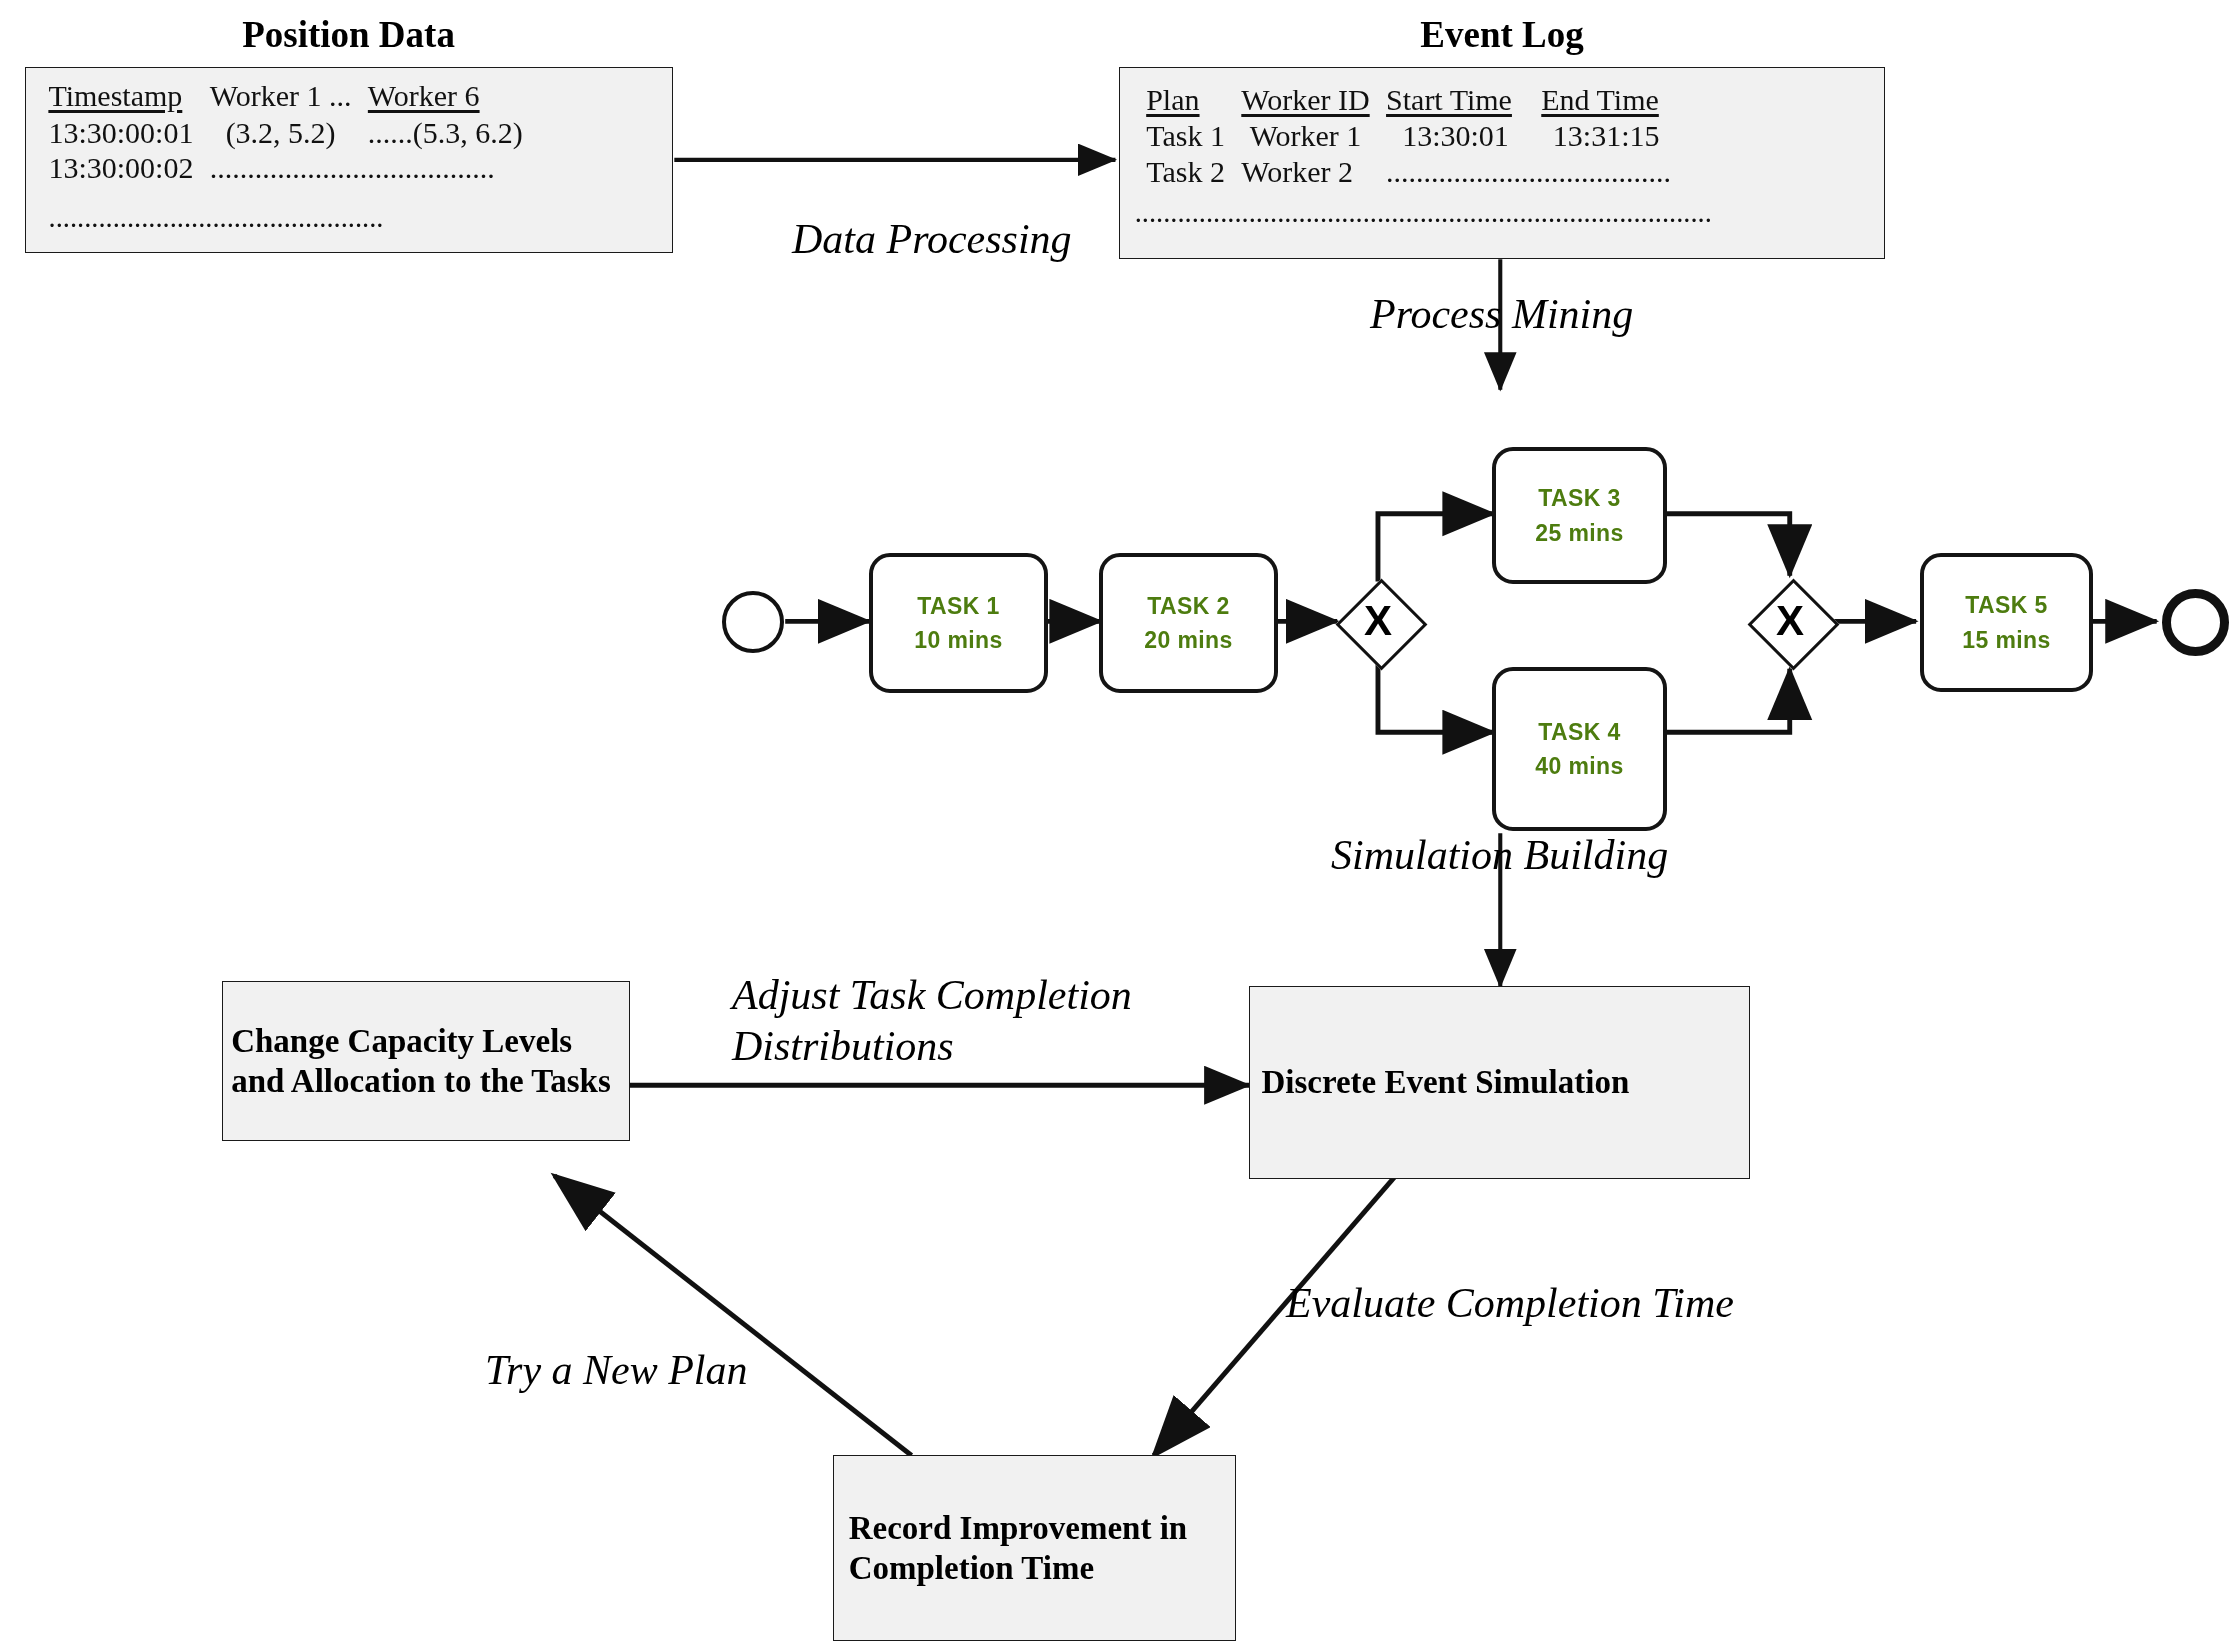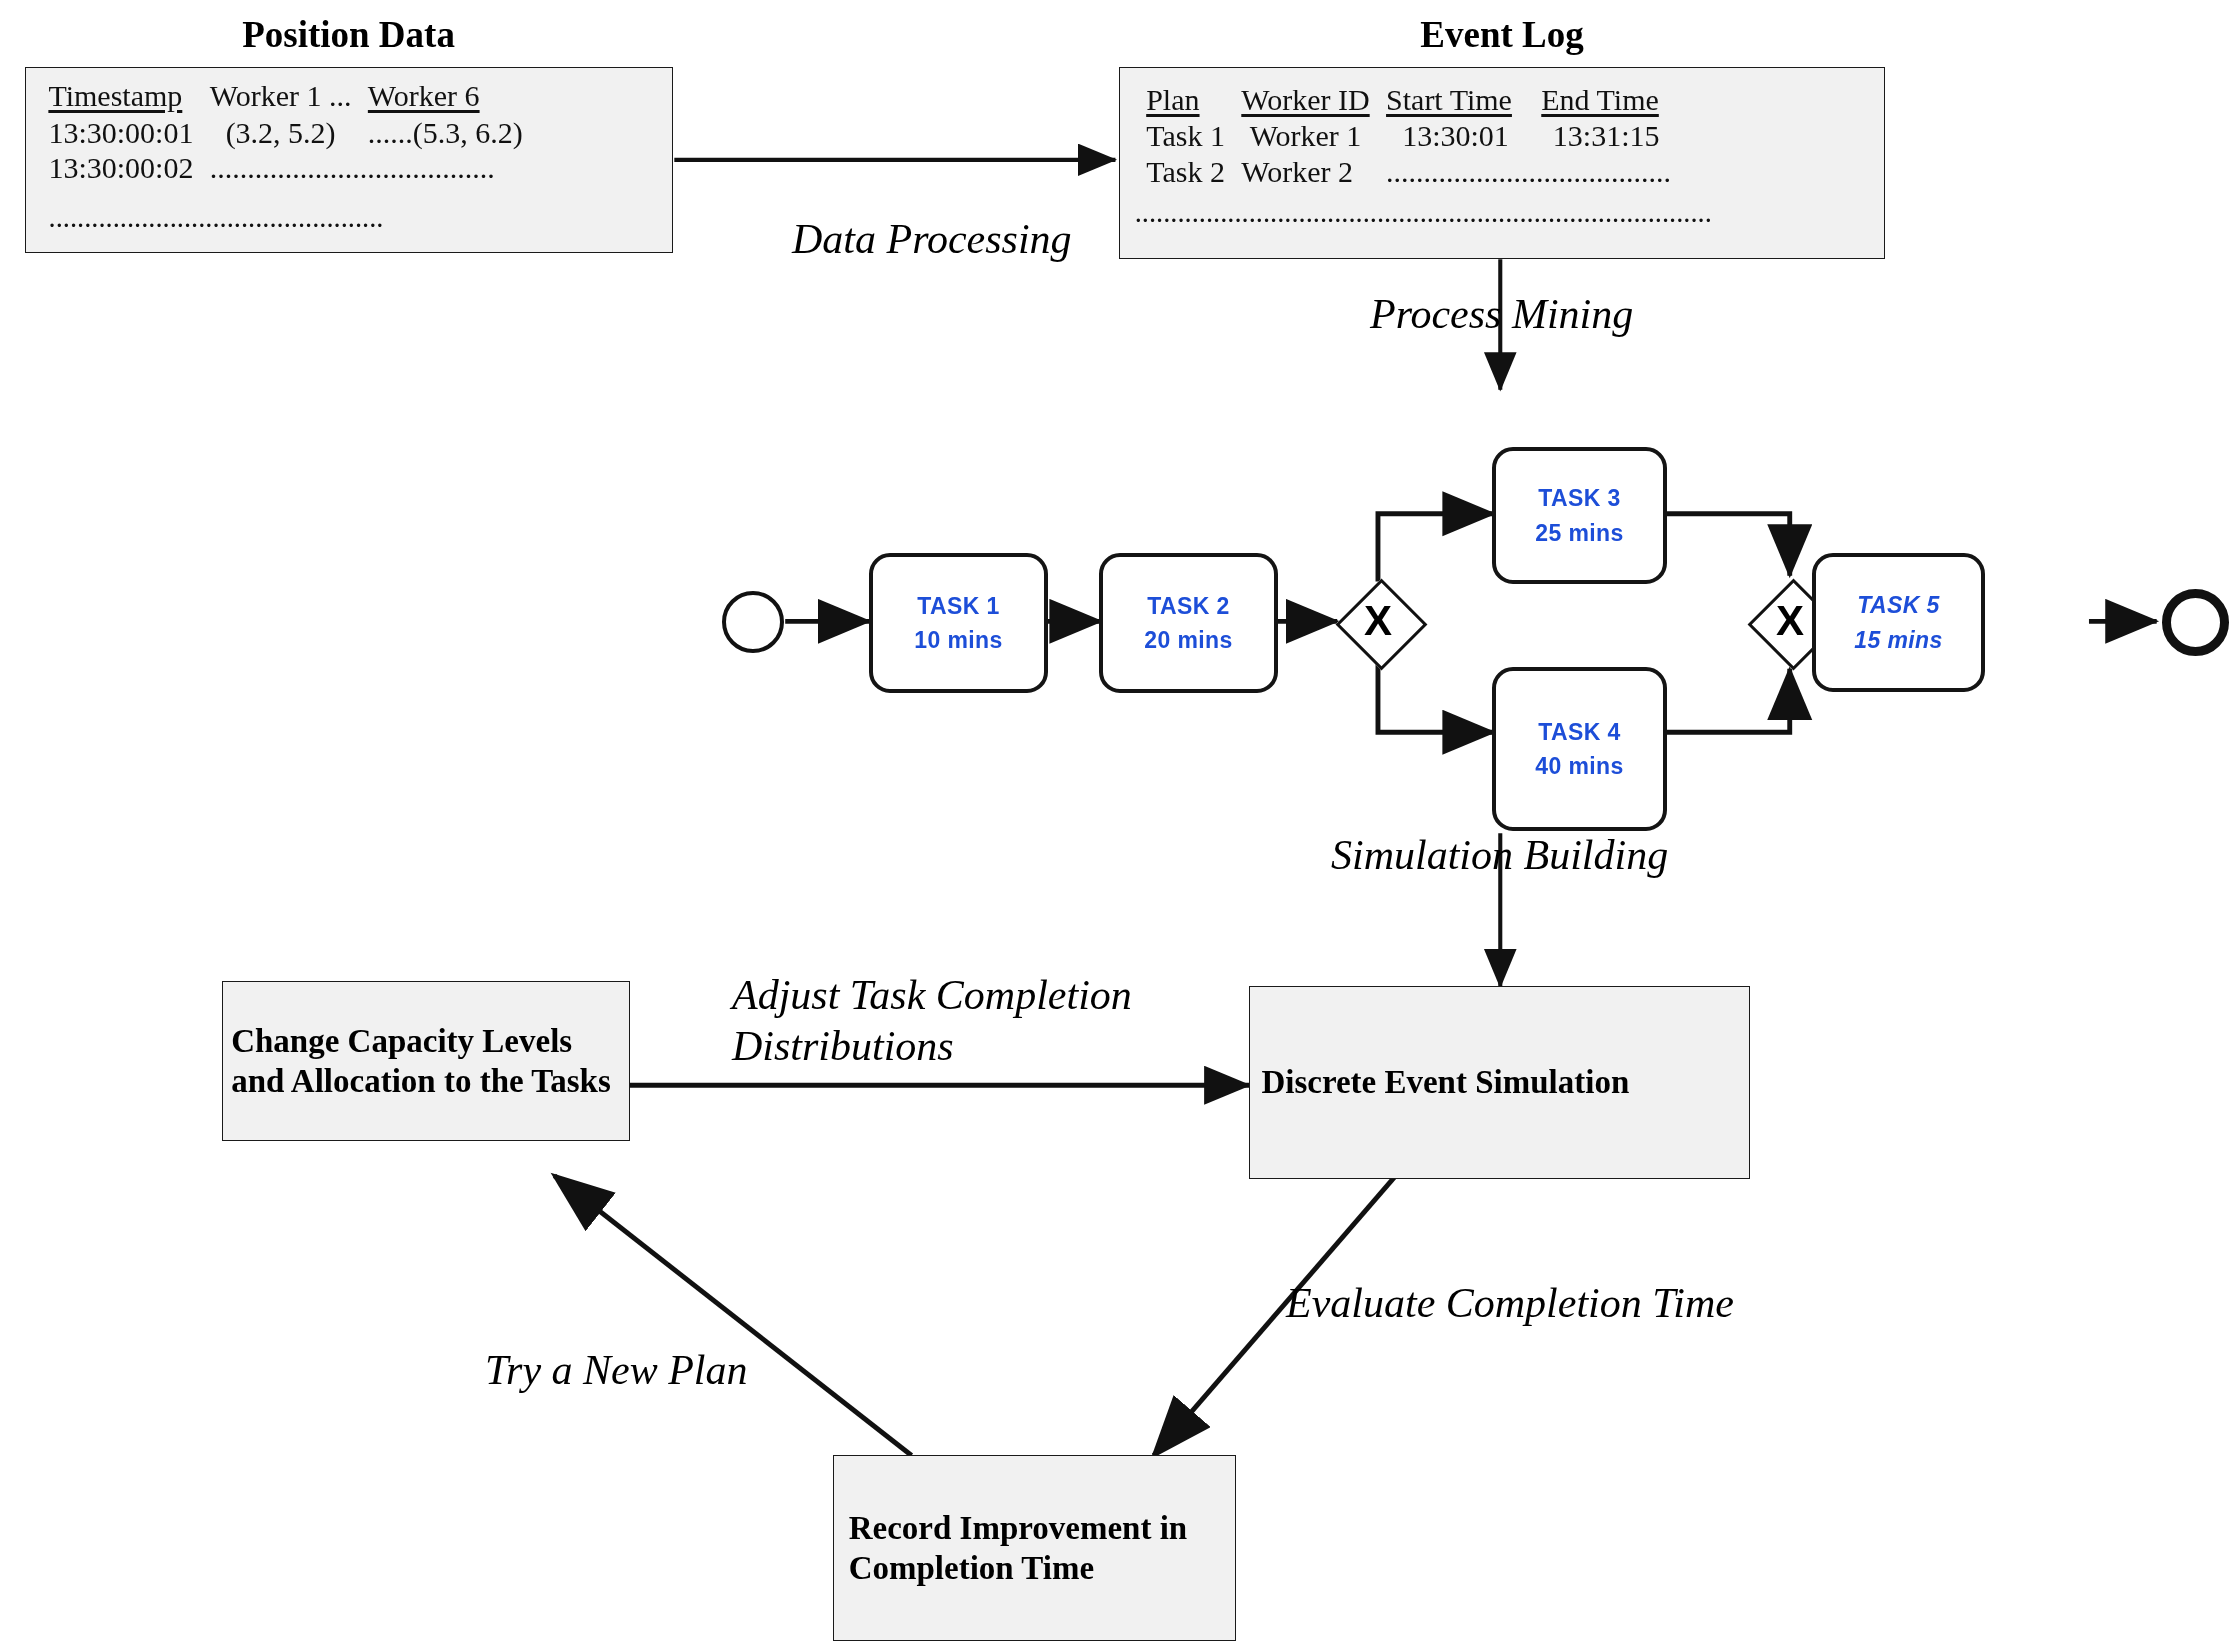--- a/index.html
+++ b/index.html
@@ -77,21 +77,21 @@
     position: absolute;
     border: 4.1px solid #141414;
     border-radius: 21px;
     background: #ffffff;
     box-sizing: border-box;
     display: flex;
     flex-direction: column;
     align-items: center;
     justify-content: center;
     font-family: "Liberation Sans", "DejaVu Sans", sans-serif;
-    color: #1d4ed8;
+    color: #4d7c0f;
   }
   .task .t-name {
     font-size: 23px;
     font-weight: bold;
     letter-spacing: 0.4px;
     line-height: 1.5;
   }
   .task .t-dur {
     font-size: 23px;
     font-weight: bold;
@@ -327,21 +327,21 @@
   <div class="task" style="left:1492px; top:667px; width:175px; height:164px;">
     <div class="t-name">TASK 4</div>
     <div class="t-dur">40 mins</div>
   </div>
 
   <div class="gw" style="left:1749px; top:580px; width:82px; height:82px;">
     <div class="diamond"></div>
     <div class="xmark">X</div>
   </div>
 
-  <div class="task" style="left:1812px; top:553px; width:173px; height:139px;font-style:italic;">
+  <div class="task" style="left:1920px; top:553px; width:173px; height:139px;">
     <div class="t-name">TASK 5</div>
     <div class="t-dur">15 mins</div>
   </div>
 
   <div class="evt end" style="left:2162px; top:589px; width:67px; height:67px;"></div>
 
   <div class="elabel" style="left:1331px; top:830px;">Simulation Building</div>
 
   <div class="pbox left-txt" style="left:222px; top:981px; width:408px; height:160px;">
     <div class="ptext">Change Capacity

